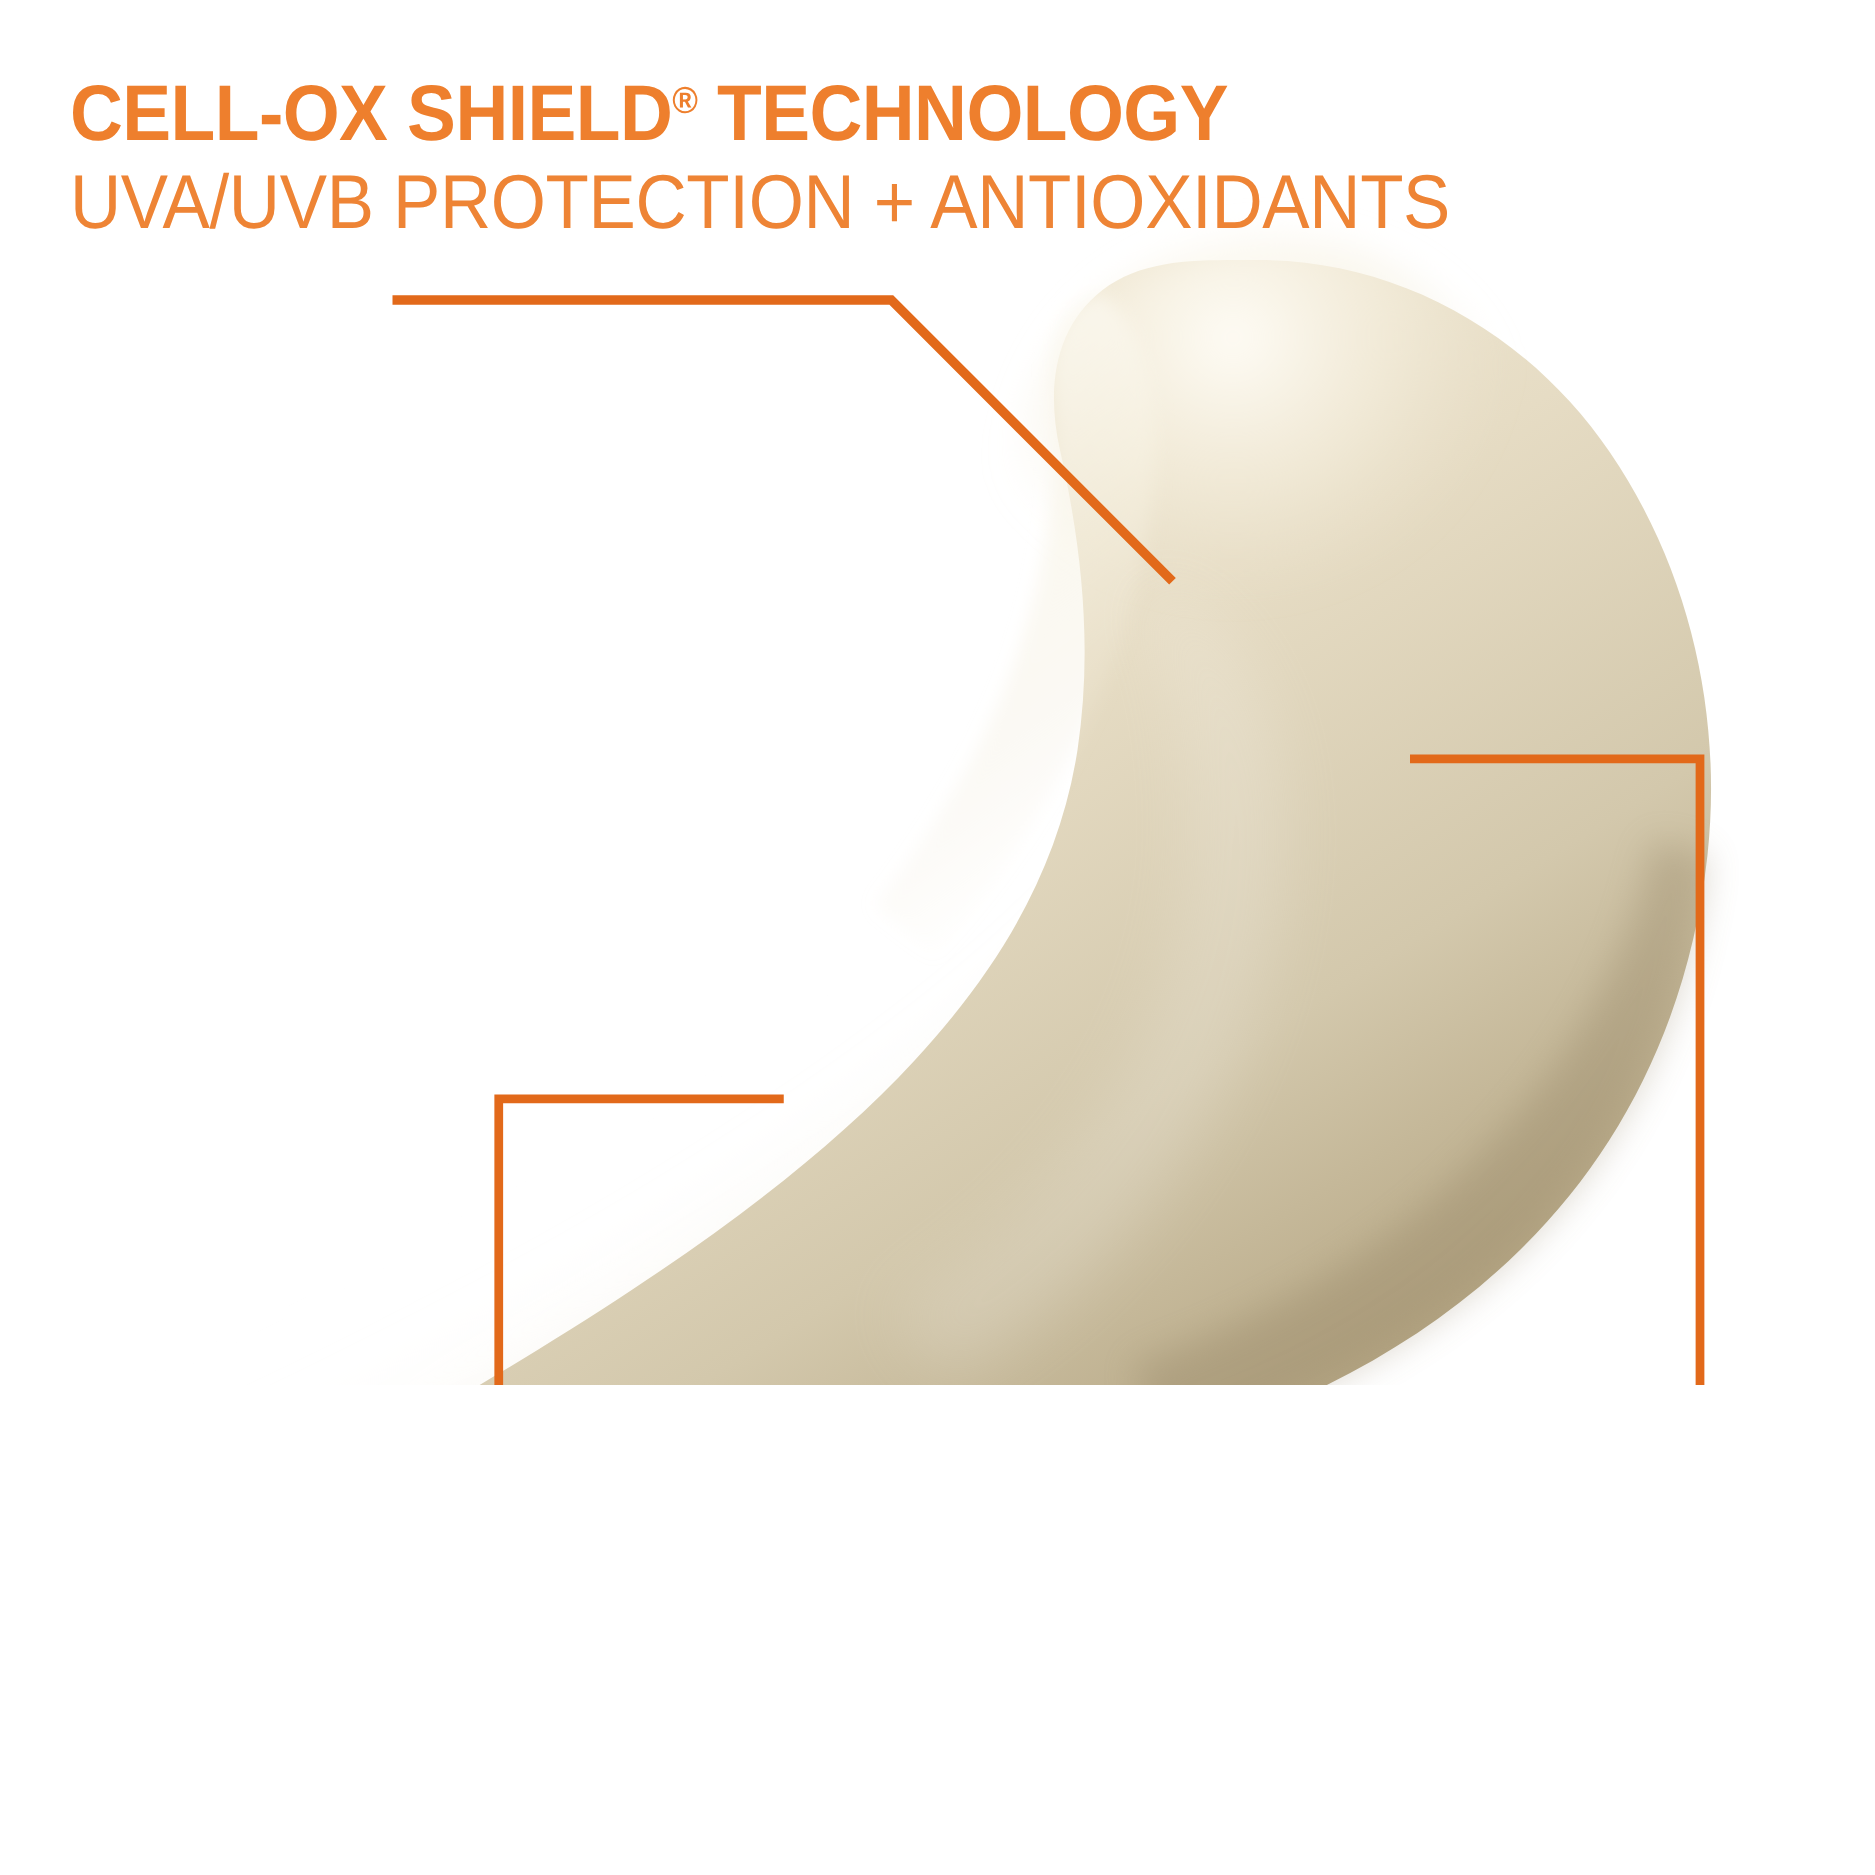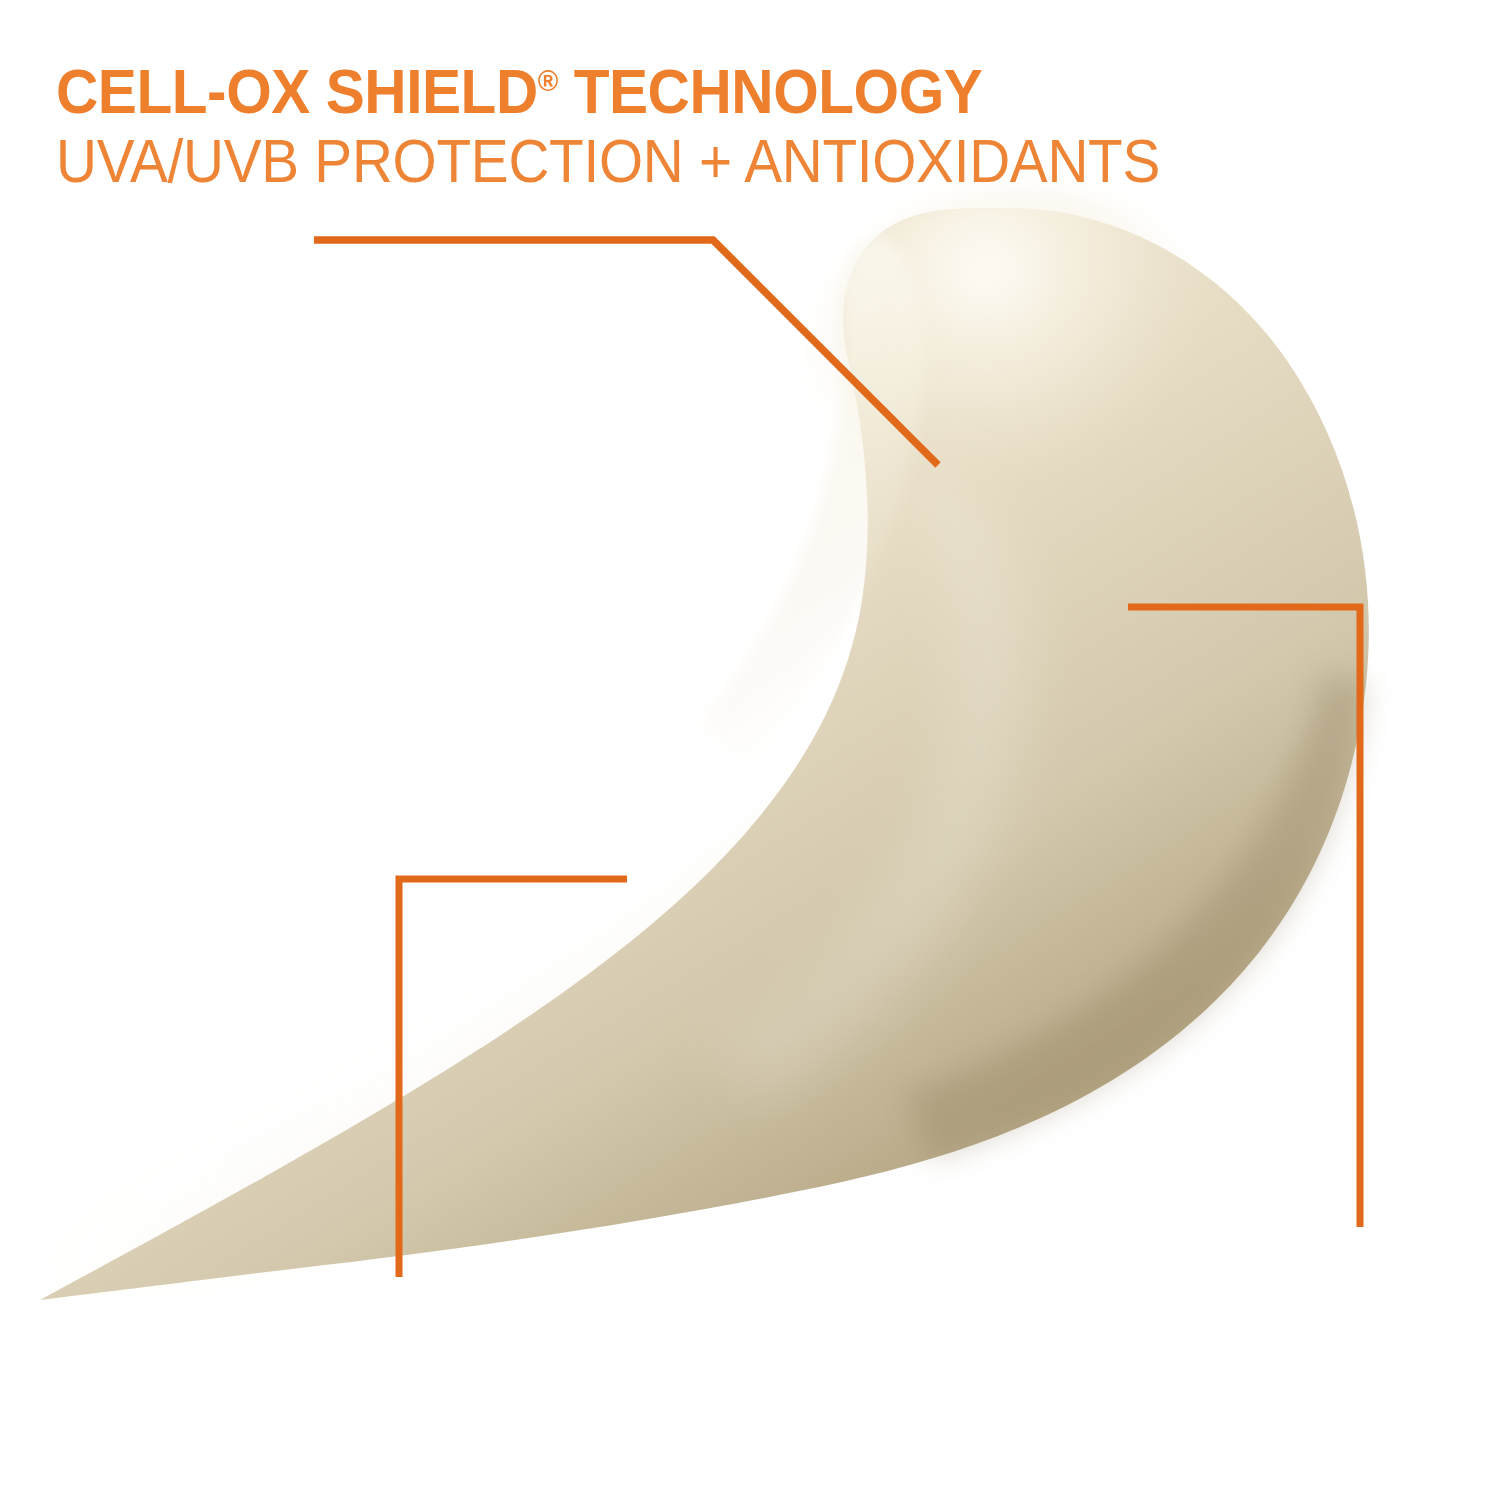--- a/index.html
+++ b/index.html
@@ -3,21 +3,21 @@
 <meta charset="utf-8">
 <style>
   html, body {
     margin: 0;
     padding: 0;
     background: #ffffff;
   }
   #stage {
     position: relative;
     width: 1500px;
-    height: 1500px;
+    height: 1108px;
     background: #ffffff;
     overflow: hidden;
     font-family: "Liberation Sans", sans-serif;
   }
 
   
   .header {
     position: absolute;
     left: 56px;
     top: 48px;

